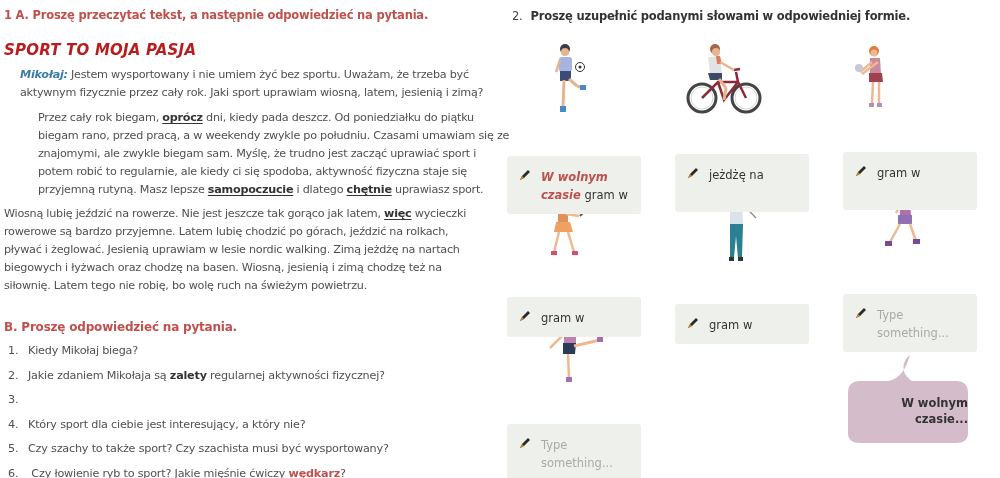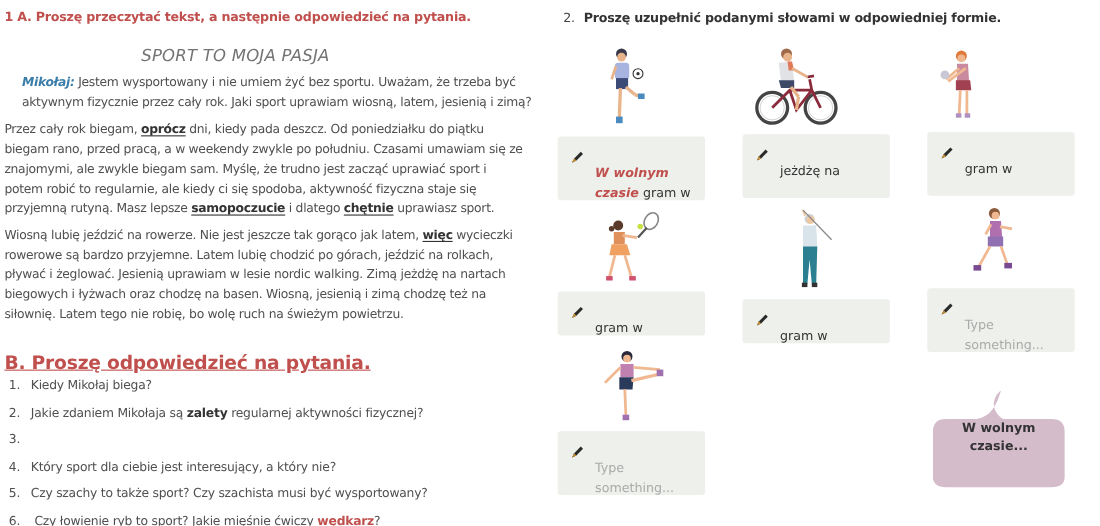--- a/index.html
+++ b/index.html
@@ -1,47 +1,47 @@
 <!DOCTYPE html>
 <html><head>
 <meta charset="utf-8">
 <style>
   * { box-sizing: border-box; margin: 0; padding: 0; }
   html, body { width: 1000px; height: 478px; overflow: hidden; background: #ffffff; }
   body { font-family: "DejaVu Sans", "Liberation Sans", sans-serif; color: #444; position: relative; }
 
   .left { position: absolute; left: 4px; top: 0; width: 478px; }
   .heading-a { position: absolute; left: 0; top: 8px; font-size: 11.5px; font-weight: bold; color: #c0504d; letter-spacing: -0.2px; }
-  .title { position: absolute; left: 0; width: 420px; top: 41px; text-align: center; font-size: 15px; font-style: italic; font-weight: normal; color: #737373; letter-spacing: 0.2px; }
+  .title { position: absolute; left: 0; width: 420px; top: 41px; text-align: left; font-size: 15px; font-style: italic; font-weight: bold; color: #b91c1c; letter-spacing: 0.2px; }
   .para { position: absolute; left: 0; width: 472px; font-size: 11.2px; line-height: 18px; color: #505050; letter-spacing: -0.25px; }
   .para .speaker { font-style: italic; font-weight: bold; color: #3a7da8; }
   .para .u { font-weight: bold; color: #333; text-decoration: underline; text-underline-offset: 2px; }
   .p1 { top: 66px; margin-left: 16px; }
-  .p2 { top: 109px; }
+  .p2 { top: 109px; margin-left: 34px; }
   .p3 { top: 205px; }
 
-  .heading-b { position: absolute; left: 0; top: 320px; font-size: 17px; font-weight: bold; color: #c0504d; letter-spacing: -0.2px; text-decoration: underline; }
+  .heading-b { position: absolute; left: 0; top: 320px; font-size: 12px; font-weight: bold; color: #c0504d; letter-spacing: -0.2px; }
   .qlist { position: absolute; left: 4px; top: 344px; list-style: none; }
   .qlist li { font-size: 11.2px; color: #505050; height: 24.5px; line-height: 14px; letter-spacing: -0.2px; display: flex; }
   .qlist .num { width: 20px; display: inline-block; }
   .qlist b { color: #333; }
   .qlist .red { color: #c0504d; font-weight: bold; }
 
   .right { position: absolute; left: 500px; top: 0; width: 500px; height: 387px; }
   .heading-2 { position: absolute; left: 12px; top: 9px; font-size: 11.5px; color: #333; font-weight: bold; letter-spacing: -0.2px; }
   .heading-2 .n { font-weight: normal; margin-right: 8px; color: #444; }
 
   .fig { position: absolute; }
-  .card { position: absolute; width: 134px; background: #eef0ec; border-radius: 3px; padding: 24px 10px 10px 34px; font-size: 11.5px; color: #333; line-height: 18px; }
+  .card { position: absolute; width: 134px; background: #eef0ec; border-radius: 3px; padding: 12px 10px 10px 34px; font-size: 11.5px; color: #333; line-height: 18px; margin-top: 32px; }
   .card .pen { position: absolute; left: 12px; top: 13px; width: 12px; height: 12px; }
   .card .red { color: #c0504d; font-style: italic; font-weight: bold; }
   .card .ph { color: #aaa; }
 
   .bubble { position: absolute; left: 348px; top: 355px; width: 120px; height: 90px; }
-  .bubble-text { position: absolute; left: 0; top: 26px; width: 120px; text-align: center; font-size: 11.5px; font-weight: bold; color: #333; line-height: 16px; }
+  .bubble-text { position: absolute; left: 0; top: 40px; width: 120px; text-align: right; font-size: 11.5px; font-weight: bold; color: #333; line-height: 16px; }
 </style>
 </head>
 <body>
 
 <div class="left">
   <div class="heading-a">1 A. Proszę przeczytać tekst, a następnie odpowiedzieć na pytania.</div>
   <div class="title">SPORT TO MOJA PASJA</div>
 
   <p class="para p1">
     <span class="speaker">Mikołaj:</span><span> Jestem wysportowany i nie umiem żyć bez sportu. Uważam, że trzeba być aktywnym fizycznie przez cały rok. Jaki sport uprawiam wiosną, latem, jesienią i zimą?</span>

